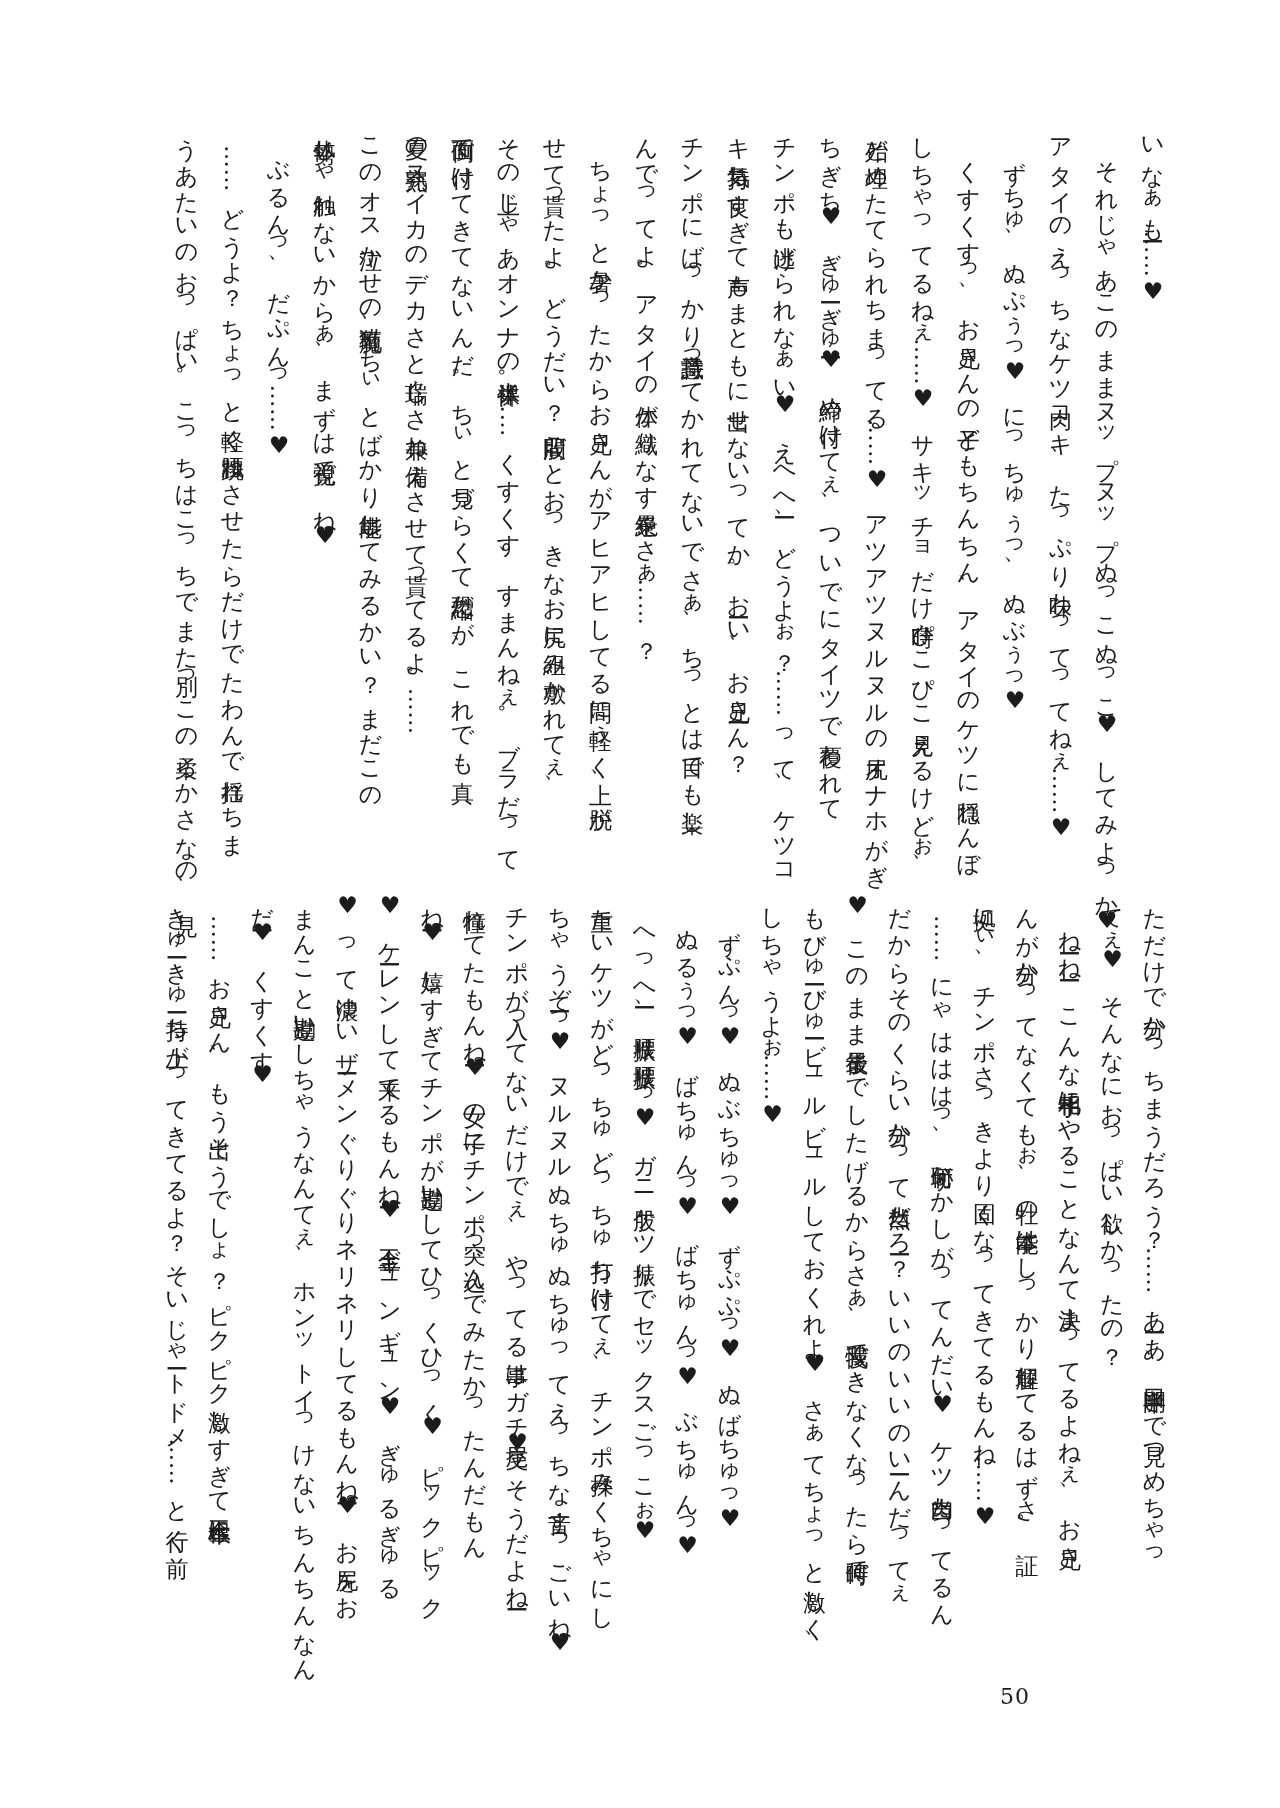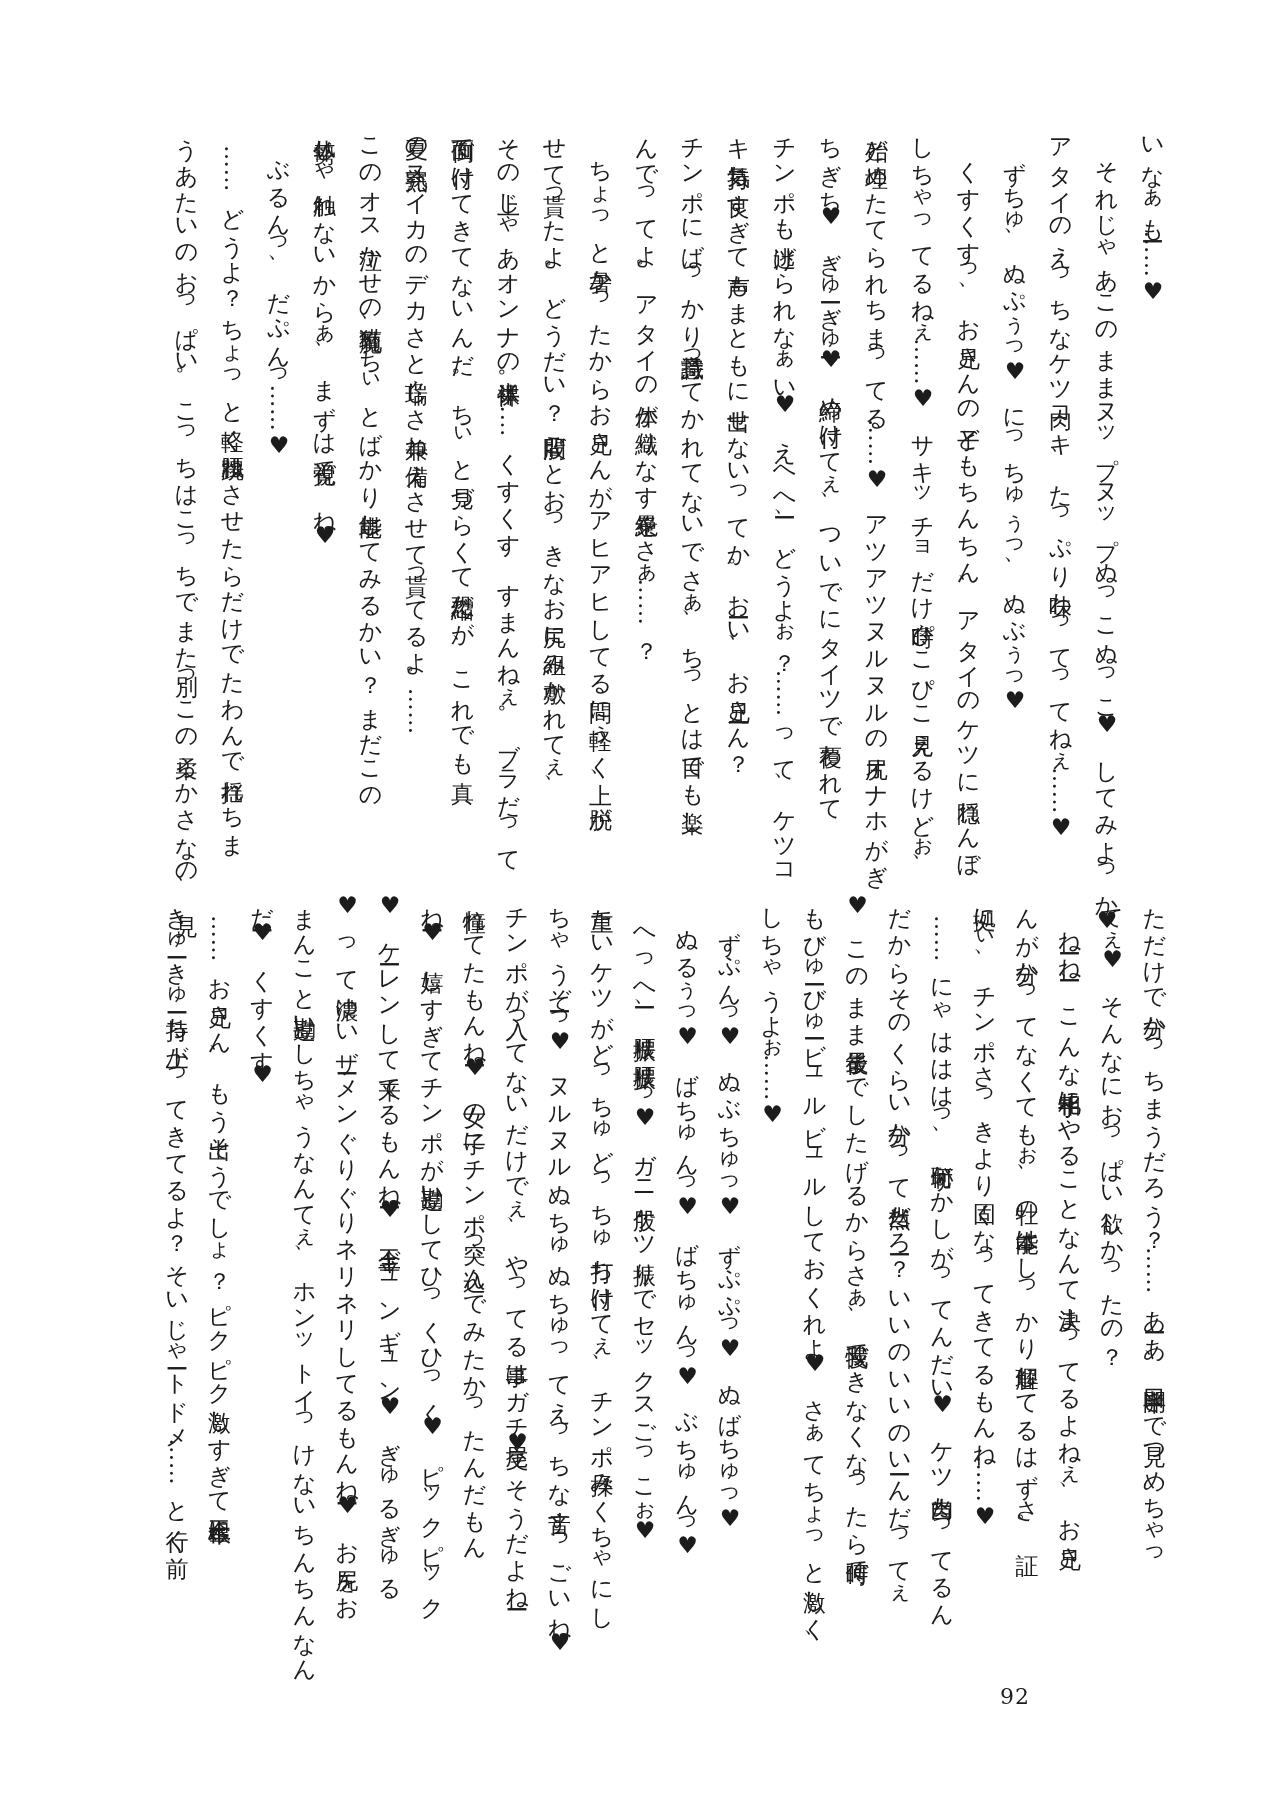--- a/index.html
+++ b/index.html
@@ -97,14 +97,14 @@
       <p class="col">チンポが入ってないだけでぇ、やってる事はガチ交尾♥ そうだよねー</p>
       <p class="col">憧れてたもんねー♥ 女の子にチンポ突っ込んでみたかったんだもん</p>
       <p class="col">ねー♥ 嬉しすぎてチンポが勘違いしてひっくひっく♥ ピックピック</p>
       <p class="col">♥ ケーレンして来てるもんねー♥ 金玉ギュンギュン♥ ぎゅるぎゅる</p>
       <p class="col">♥ って濃ゆいザーメンぐりぐりネリネリしてるもんねー♥ お尻をお</p>
       <p class="col">まんこと勘違いしちゃうなんてぇ、ホンットイっけないちんちんなん</p>
       <p class="col">だー♥ くすくす♥</p>
       <p class="col indent">……お兄さん、もう出そうでしょ？ ピクピク激しすぎて金玉根本に</p>
       <p class="col">きゅーきゅー持ち上がってきてるよ？ そいじゃートドメ……と行く前</p>
     </section>
-  <div class="page-number">92</div>
+  <div class="page-number">50</div>
 </div>
 
 </body></html>

